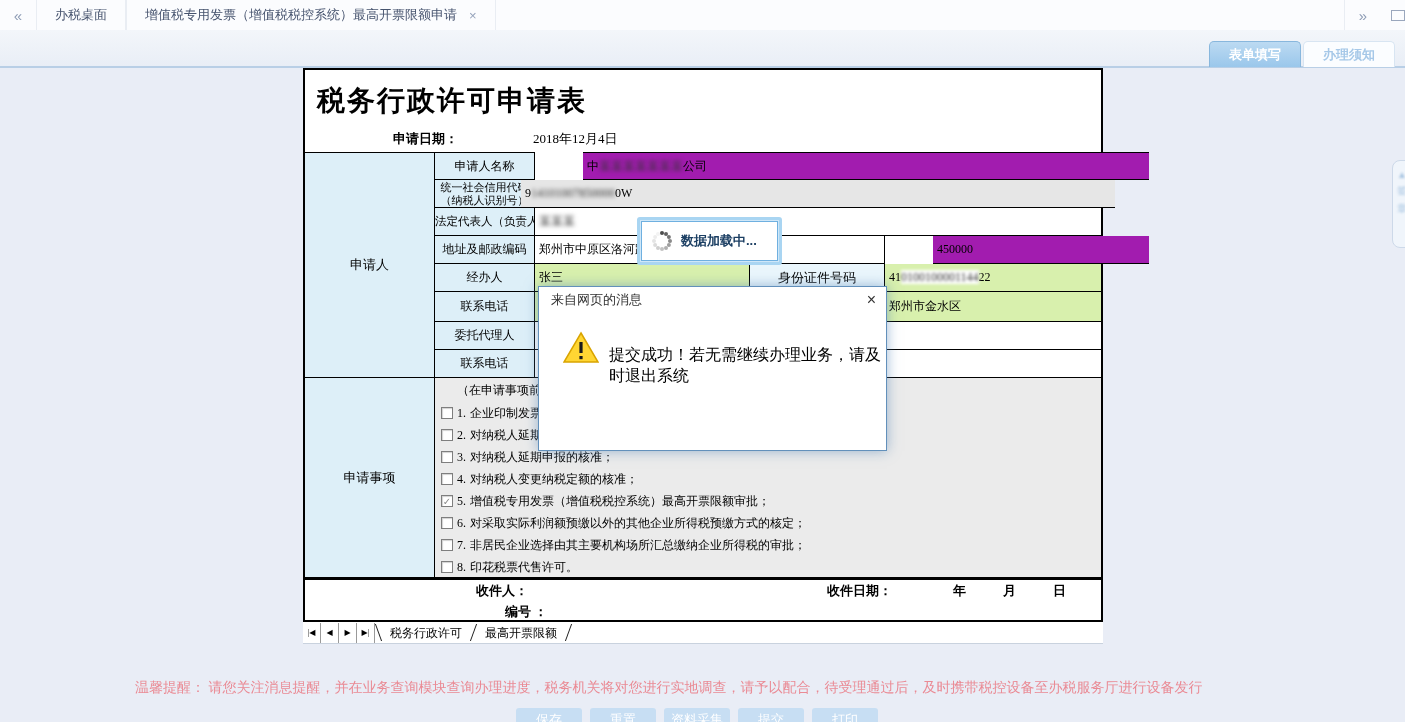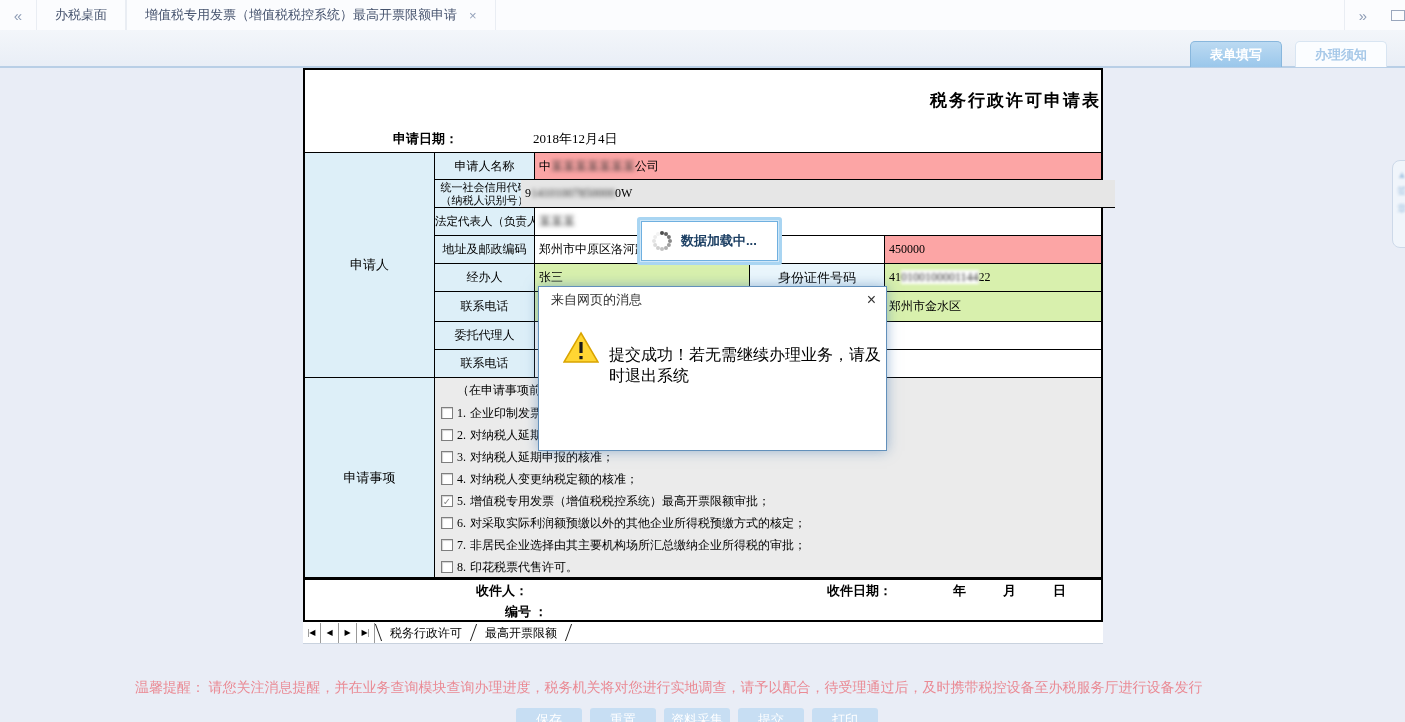--- a/index.html
+++ b/index.html
@@ -14,39 +14,39 @@
   .t-tab{display:flex;align-items:center;padding:0 18px;border-left:1px solid #e9edf3;
           border-right:1px solid #e9edf3;cursor:pointer;}
   .t-close{margin-left:12px;color:#94a2ba;font-size:13px;}
   .t-right{margin-left:auto;display:flex;align-items:center;}
   .t-expand{border-left:1px solid #e9edf3;height:100%;}
   .win-icon{width:12px;height:9px;border:1px solid #9aa7bd;margin-left:10px;}
 
   
   .subbar{position:absolute;top:30px;left:0;width:100%;height:36px;
           background:linear-gradient(#f3f6fa,#e9eef6);border-bottom:2px solid #b9cfe6;}
-  .vtabs{position:absolute;top:41px;right:18px;display:flex;height:17px;gap:11px;}
+  .vtabs{position:absolute;top:41px;right:10px;display:flex;height:17px;}
   .vtab{width:90px;height:25px;line-height:25px;text-align:center;font-size:13px;font-weight:bold;
         border-radius:5px 5px 0 0;margin-left:2px;cursor:pointer;}
   .vtab.active{background:linear-gradient(#bcdaf2,#9ac7eb);color:#fff;border:1px solid #88b7dd;border-bottom:none;}
   .vtab.inactive{background:#fbfdff;color:#a6c8e8;border:1px solid #d8e5f2;border-bottom:none;}
 
   
   .form{position:absolute;left:303px;top:68px;width:796px;height:550px;background:#fff;
         border:2px solid #000;font-family:"Liberation Serif","DejaVu Serif",serif;color:#000;}
-  .f-title{position:absolute;left:0;top:0;width:796px;height:55px;line-height:62px;text-align:right;
-        font-size:17px;font-weight:bold;letter-spacing:2px;}
+  .f-title{position:absolute;left:12px;top:0;width:796px;height:55px;line-height:62px;text-align:left;
+        font-size:28px;font-weight:bold;letter-spacing:2px;}
   .f-datelabel{position:absolute;left:88px;top:55px;height:27px;line-height:27px;font-size:13px;font-weight:bold;}
   .f-datevalue{position:absolute;left:228px;top:55px;height:27px;line-height:27px;font-size:13px;}
   .cell{position:absolute;box-sizing:border-box;border-right:1px solid #000;border-bottom:1px solid #000;font-size:12px;}
   .bt{border-top:1px solid #000;}
   .last{border-right:none;}
   .lab{display:flex;align-items:center;justify-content:center;text-align:center;background:#ddeff8;}
   .val{line-height:27px;padding-left:4px;white-space:nowrap;overflow:hidden;}
-  .gray{background:#fca5a5;} .gray2{background:#e6e6e6;}
+  .gray{background:#a21caf;margin-left:48px;} .gray2{background:#e6e6e6;}
   .green{background:#d8f0ad;} .idlab{background:#eaf6fc;}
   .redact{filter:blur(2px);color:#333;}
   .patch{background:#fff;filter:blur(1.5px);color:#333;}
   .mcell{background:#ebebeb;}
   .note{height:24px;line-height:24px;padding-left:22px;font-size:12px;}
   .mitem{height:22px;display:flex;align-items:center;padding-left:6px;font-size:12px;gap:4px;}
   .cb{width:12px;height:12px;box-sizing:border-box;border:1px solid #7e7e7e;background:#fff;
       display:inline-flex;align-items:center;justify-content:center;font-size:10px;color:#8a8a8a;
       box-shadow:inset 1px 1px 1px rgba(0,0,0,0.18);flex:none;}
   .receipt{font-size:13px;}

